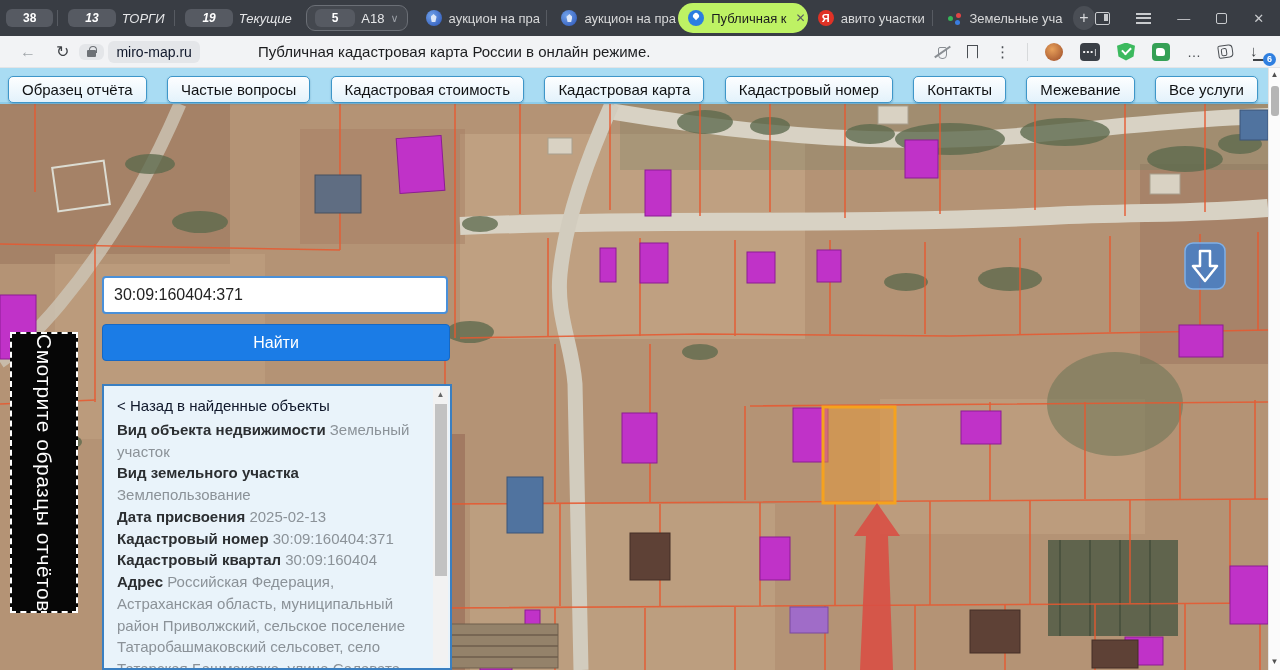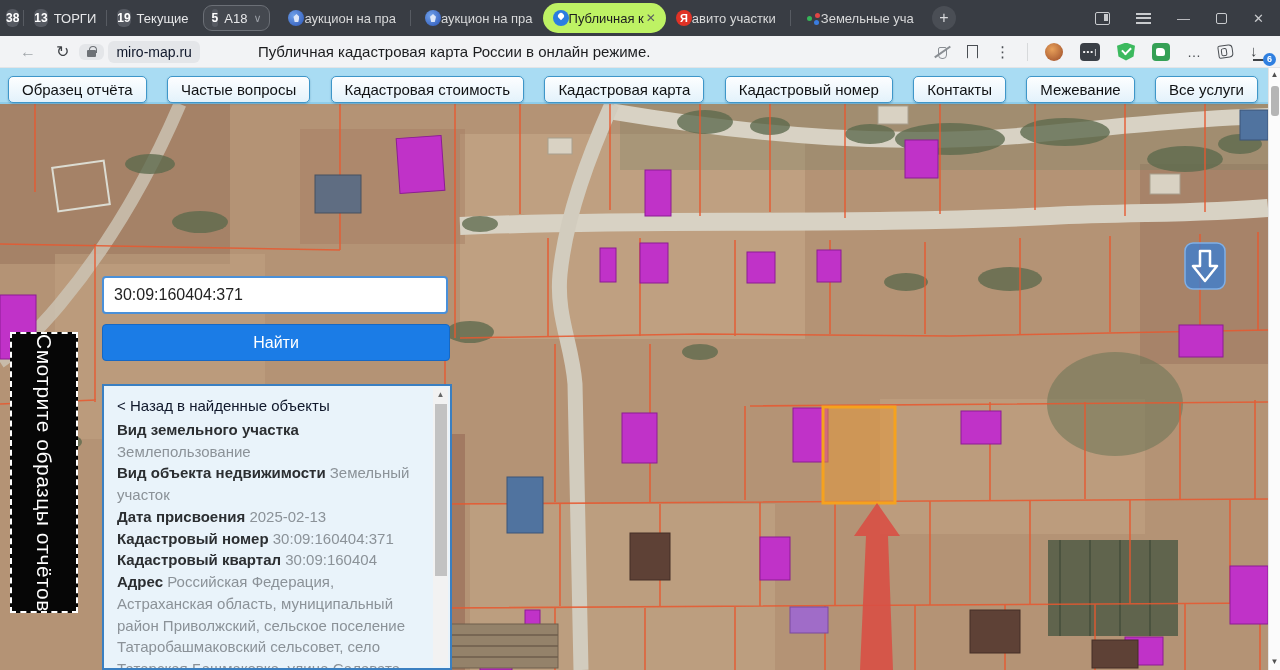--- a/index.html
+++ b/index.html
@@ -1,24 +1,24 @@
 <!DOCTYPE html>
 <html><head>
 <meta charset="utf-8">
 <style>
   * { margin:0; padding:0; box-sizing:border-box; }
   html,body { width:1280px; height:670px; overflow:hidden; font-family:"Liberation Sans",sans-serif; background:#b49375; }
 
   
   .tabbar { position:absolute; left:0; top:0; width:1280px; height:36px; background:#393d44; display:flex; align-items:center; padding:0 6px; color:#e6e7e9; font-size:13px; }
-  .tb-badge { background:#565a62; color:#fff; border-radius:6px; padding:2px 0; font-size:12px; font-weight:bold; }
-  .tb-group { display:flex; align-items:center; gap:6px; padding:0 6px; }
+  .tb-badge { background:#565a62; color:#fff; border-radius:6px; padding:2px 17px; font-size:12px; font-weight:bold; }
+  .tb-group { display:flex; align-items:center; gap:6px; padding:0 6px;font-style:italic; }
   .tb-sep { width:1px; height:16px; background:#575b62; margin:0 4px; }
   .tb-chip { display:flex; align-items:center; gap:6px; border:1px solid #6b6f76; background:#44484f; border-radius:9px; padding:3px 8px; margin:0 8px; }
-  .tab { display:flex; align-items:center; gap:0; padding:0 10px; height:30px; max-width:150px; white-space:nowrap; overflow:hidden; color:#d8d9da; }
+  .tab { display:flex; align-items:center; gap:7px; padding:0 10px; height:30px; max-width:150px; white-space:nowrap; overflow:hidden; color:#d8d9da; }
   .tab.active { background:#bef264; color:#1b1c1e; border-radius:15px; }
   .fav { width:16px; height:16px; border-radius:50%; flex:0 0 16px; position:relative; }
   .fav-torgi { background:radial-gradient(circle at 35% 35%, #6fa0e8, #2b55b8); }
   .fav-torgi::after { content:""; position:absolute; left:5px; top:4px; width:6px; height:8px; background:#dce6f8; clip-path:polygon(50% 0,100% 35%,80% 100%,20% 100%,0 35%); }
   .fav-pin { background:#2b7de0; }
   .fav-pin::after { content:""; position:absolute; left:5px; top:3px; width:6px; height:6px; background:#fff; border-radius:50% 50% 50% 0; transform:rotate(-45deg); }
   .fav-ya { background:#e03226; color:#fff; font-size:11px; font-weight:bold; text-align:center; line-height:16px; }
   .fav-dots { background:#fff0; }
   .fav-dots::after { content:""; position:absolute; left:2px; top:6px; width:5px; height:5px; border-radius:50%; background:#35b558; box-shadow:8px -3px 0 #e04545, 7px 4px 0 #3a7de0; }
   .tab-close { font-size:12px; color:#5a5d61; margin-left:2px; }
@@ -281,22 +281,22 @@
         <polygon points="1200,147 1210,147 1210,162 1217,162 1205,177 1193,162 1200,162" fill="none" stroke="#fff" stroke-width="2.5" stroke-linejoin="round"></polygon>
       </g>
     </svg>
   </div>
 
   <input class="search-input" value="30:09:160404:371" style="">
   <div class="find-btn">Найти</div>
 
   <div class="info-panel">
     <div class="back-link">&lt; Назад в найденные объекты</div>
+    <div class="info-row"><b>Вид объекта недвижимости</b> <span>Земельный участок</span></div>
     <div class="info-row"><b>Вид земельного участка</b> <span>Землепользование</span></div>
-    <div class="info-row"><b>Вид объекта недвижимости</b> <span>Земельный участок</span></div>
     <div class="info-row"><b>Дата присвоения</b> <span>2025-02-13</span></div>
     <div class="info-row"><b>Кадастровый номер</b> <span>30:09:160404:371</span></div>
     <div class="info-row"><b>Кадастровый квартал</b> <span>30:09:160404</span></div>
     <div class="info-row"><b>Адрес</b> <span>Российская Федерация, Астраханская область, муниципальный район Приволжский, сельское поселение Татаробашмаковский сельсовет, село Татарская Башмаковка, улица Салавата Юлаева, земельный участок 76</span></div>
     <div class="panel-scroll">
       <div class="arr">▲</div>
       <div class="panel-thumb"></div>
     </div>
   </div>
 

